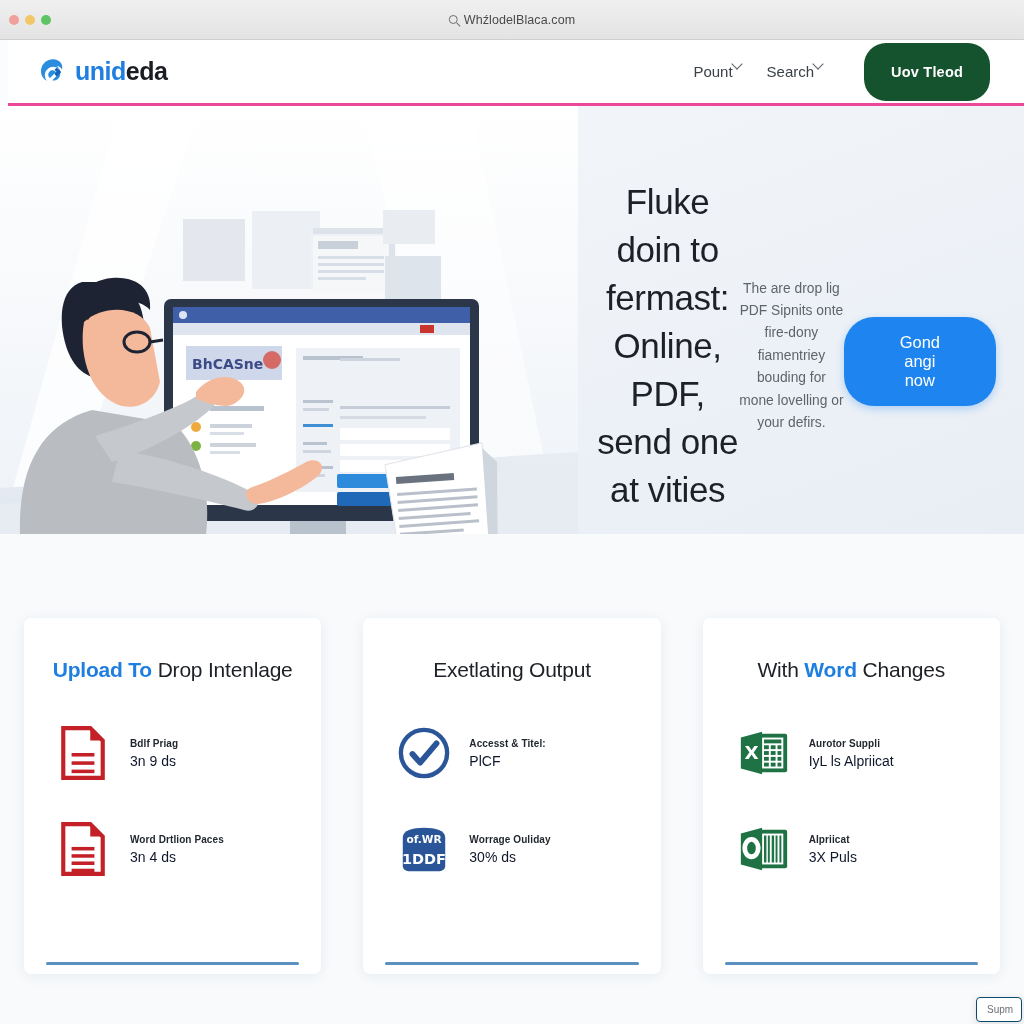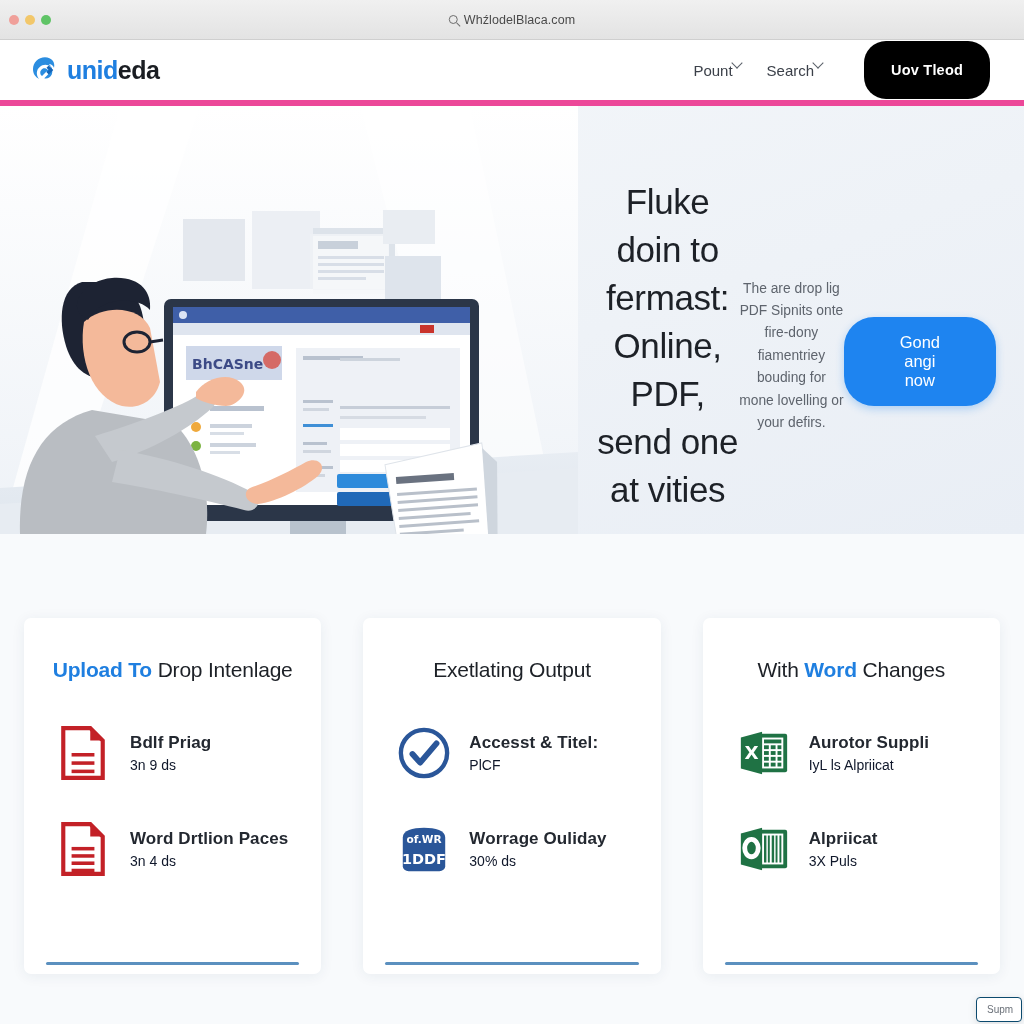--- a/index.html
+++ b/index.html
@@ -49,21 +49,22 @@
     width: 1024px; height: 984px;
     background: #fbfcfd;
     overflow: hidden;
   }
 
   
   #site-header {
     height: 66px; background: #ffffff;
     display: flex; align-items: center;
     padding: 0 34px 0 30px;
-    border-bottom: 6px solid #ec4899;
+    border-bottom: 3px solid #ec4899;
+    margin-left: 8px;
   }
   #logo { display: flex; align-items: center; gap: 7px; }
   #logo .mark { width: 30px; height: 30px; }
   #logo .wordmark {
     font-size: 25px; font-weight: bold; letter-spacing: -.5px;
   }
   #logo .wordmark .a { color: #1f7fe0; }
   #logo .wordmark .b { color: #1a1d22; }
 
   #main-nav {
@@ -73,21 +74,21 @@
     display: flex; align-items: flex-start; 
     font-size: 15px; color: #3b4049; cursor: pointer;
   }
   .caret {
     width: 8px; height: 8px; border-right: 1.6px solid #5a6069;
     border-bottom: 1.6px solid #5a6069;
     transform: translateY(-3px) rotate(45deg);
   }
   #header-cta {
     margin-left: 16px;
-    background: #000000; color: #ffffff;
+    background: #14532d; color: #ffffff;
     font-size: 14.5px; font-weight: bold;
     padding: 21px 27px; border: none; border-radius: 22px;
     cursor: pointer; letter-spacing: .2px;
   }
 
   
   #hero {
     height: 428px; display: flex;
     background: linear-gradient(160deg, #f4f7fa 0%, #eef2f7 55%, #e9eef5 100%);
   }
@@ -137,21 +138,21 @@
     height: 356px; position: relative; overflow: hidden;
   }
   .card-title {
     text-align: center; font-size: 21px; color: #1d2127;
     font-weight: normal; letter-spacing: -.2px; white-space: nowrap;
   }
   .card-title .hl { color: #1f7fe0; font-weight: bold; }
   .card-rows { margin-top: 44px; display: flex; flex-direction: column; gap: 42px; }
   .row { display: flex; align-items: center; gap: 22px; padding-left: 12px; }
   .row-icon { width: 50px; height: 54px; flex: 0 0 50px; }
-  .row-text .t1 { font-size: 17px; color: #232830; font-weight: bold; letter-spacing: .1px; }
+  .row-text .t1 { font-size: 10px; color: #232830; font-weight: bold; letter-spacing: .1px; }
   .row-text .t2 { font-size: 14px; color: #0f172a; margin-top: 4px; }
   .card-underline {
     position: absolute; left: 22px; right: 22px; bottom: 9px;
     height: 3px; background: #5b90bf; border-radius: 2px;
   }
 
   
   #floating-tooltip {
     position: absolute; right: 2px; bottom: 2px;
     background: #ffffff; border: 1px solid #0c4a6e;

